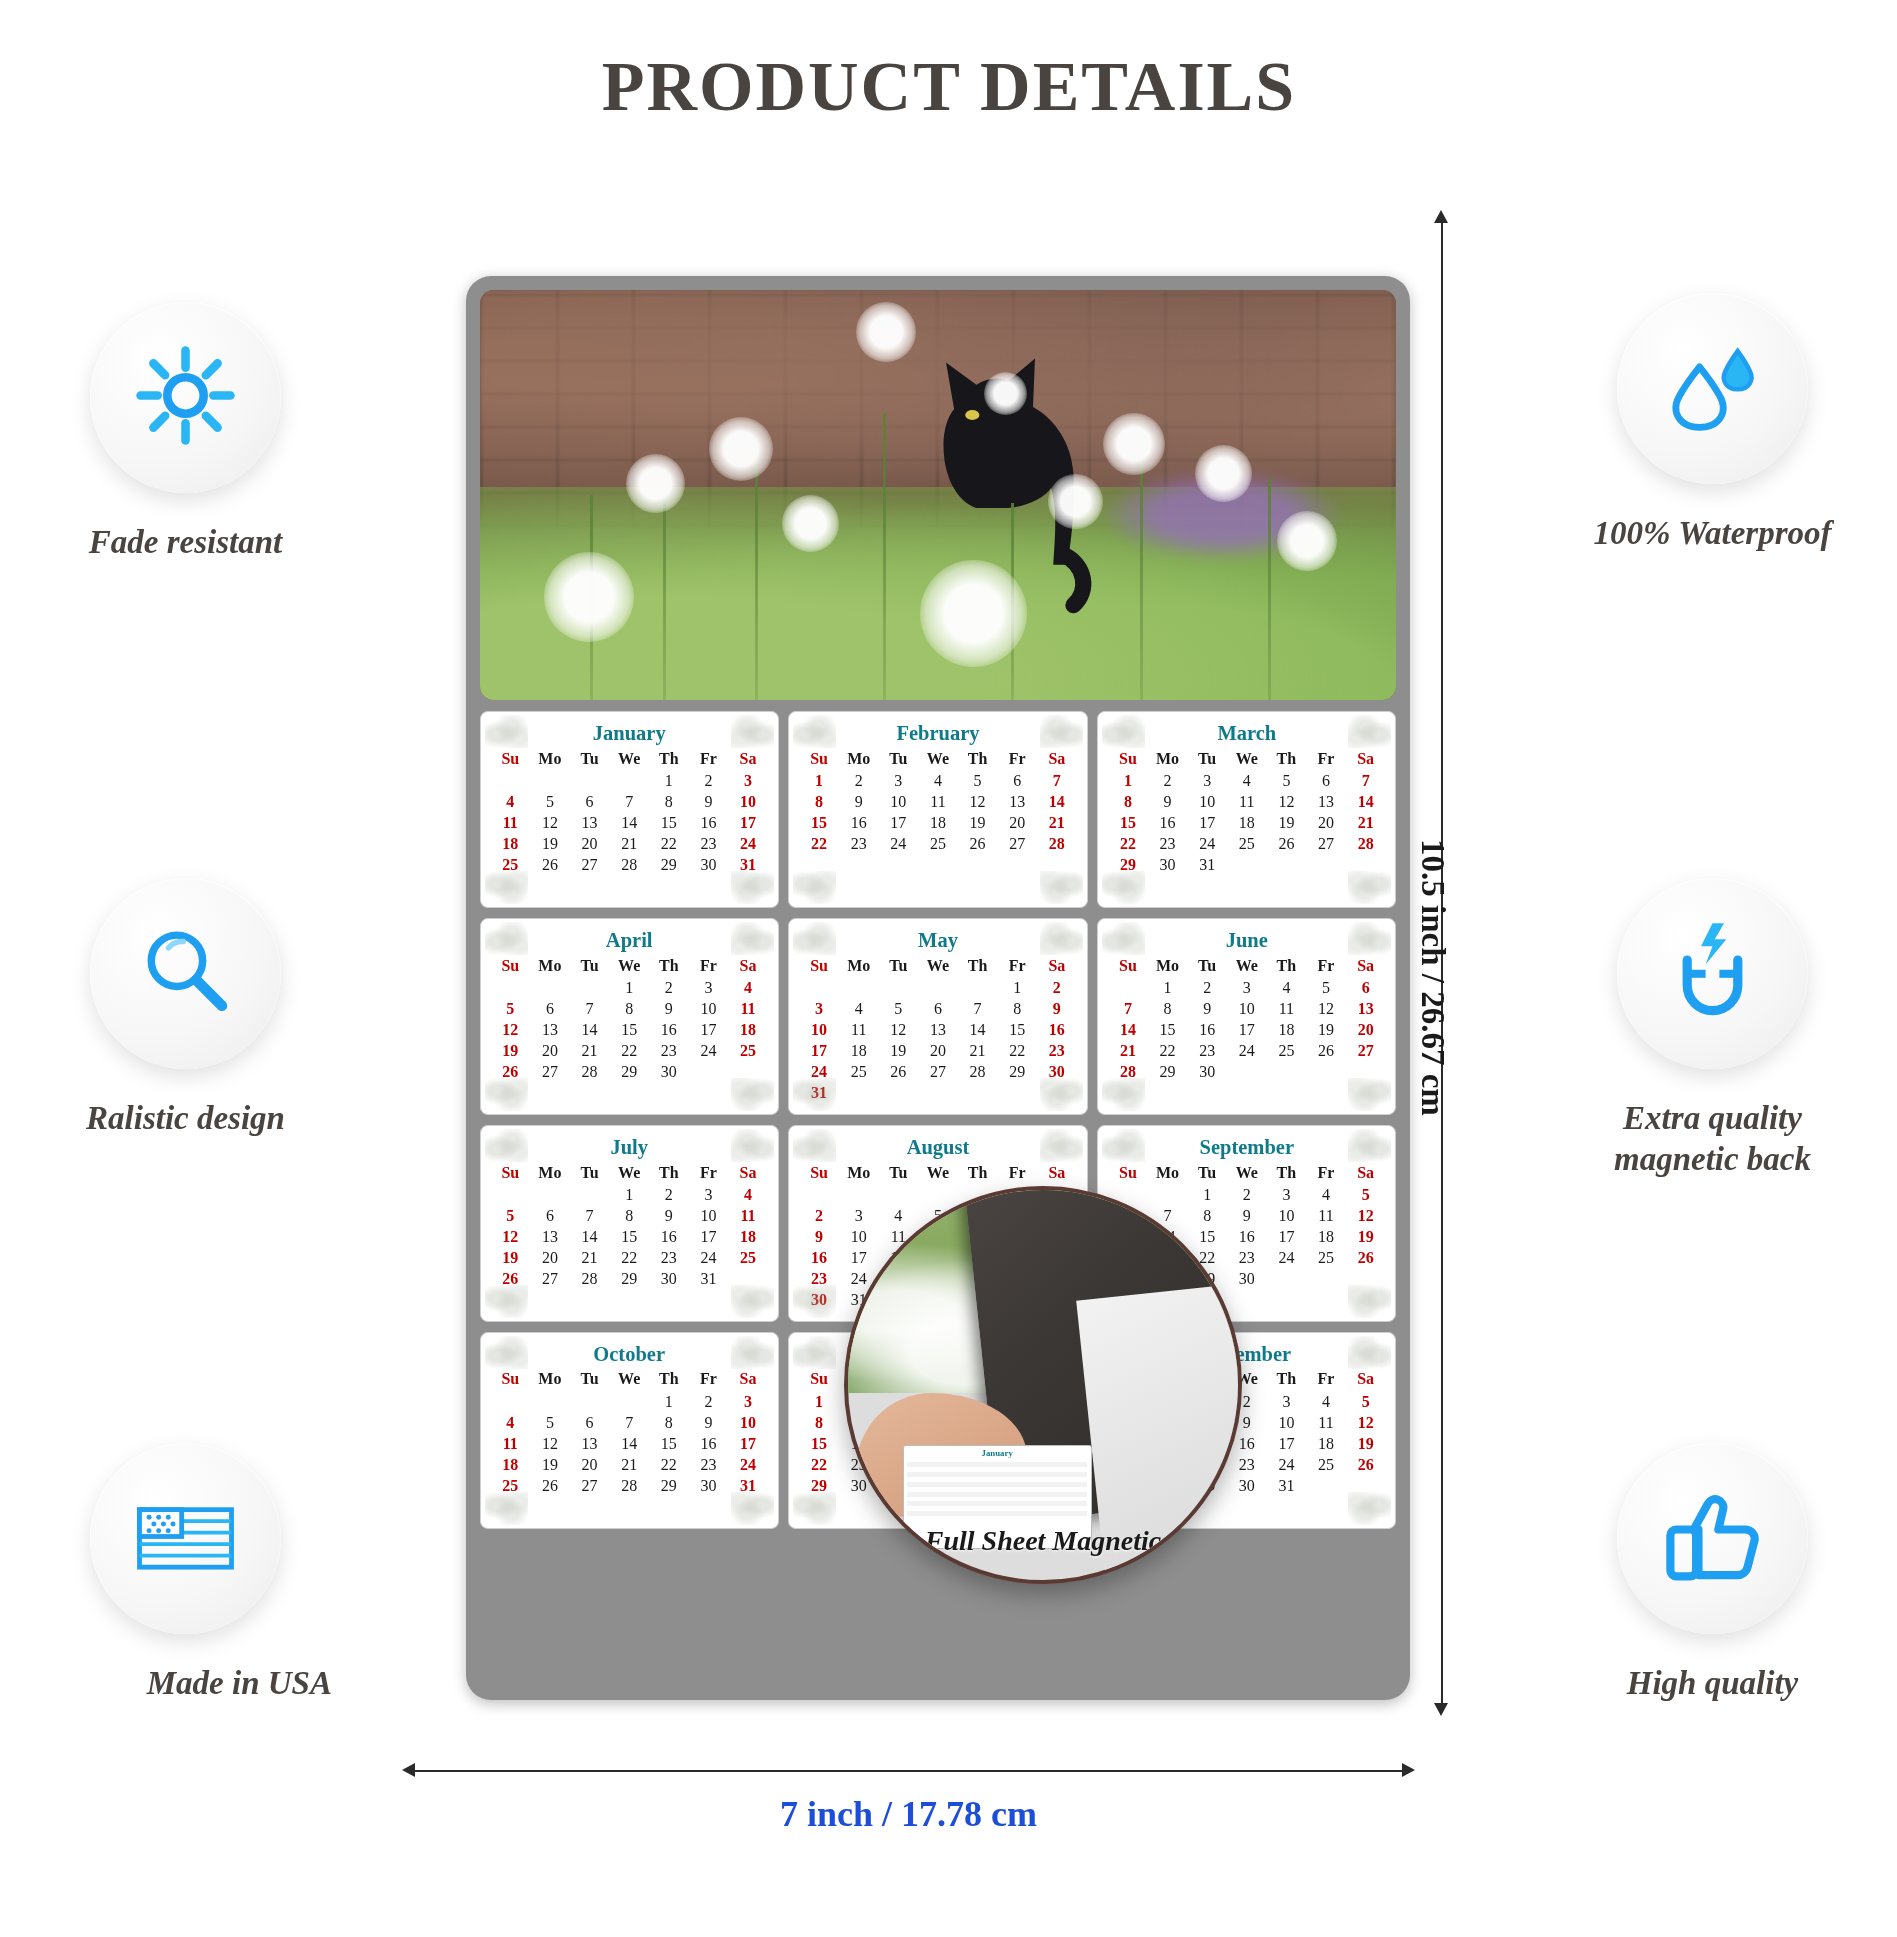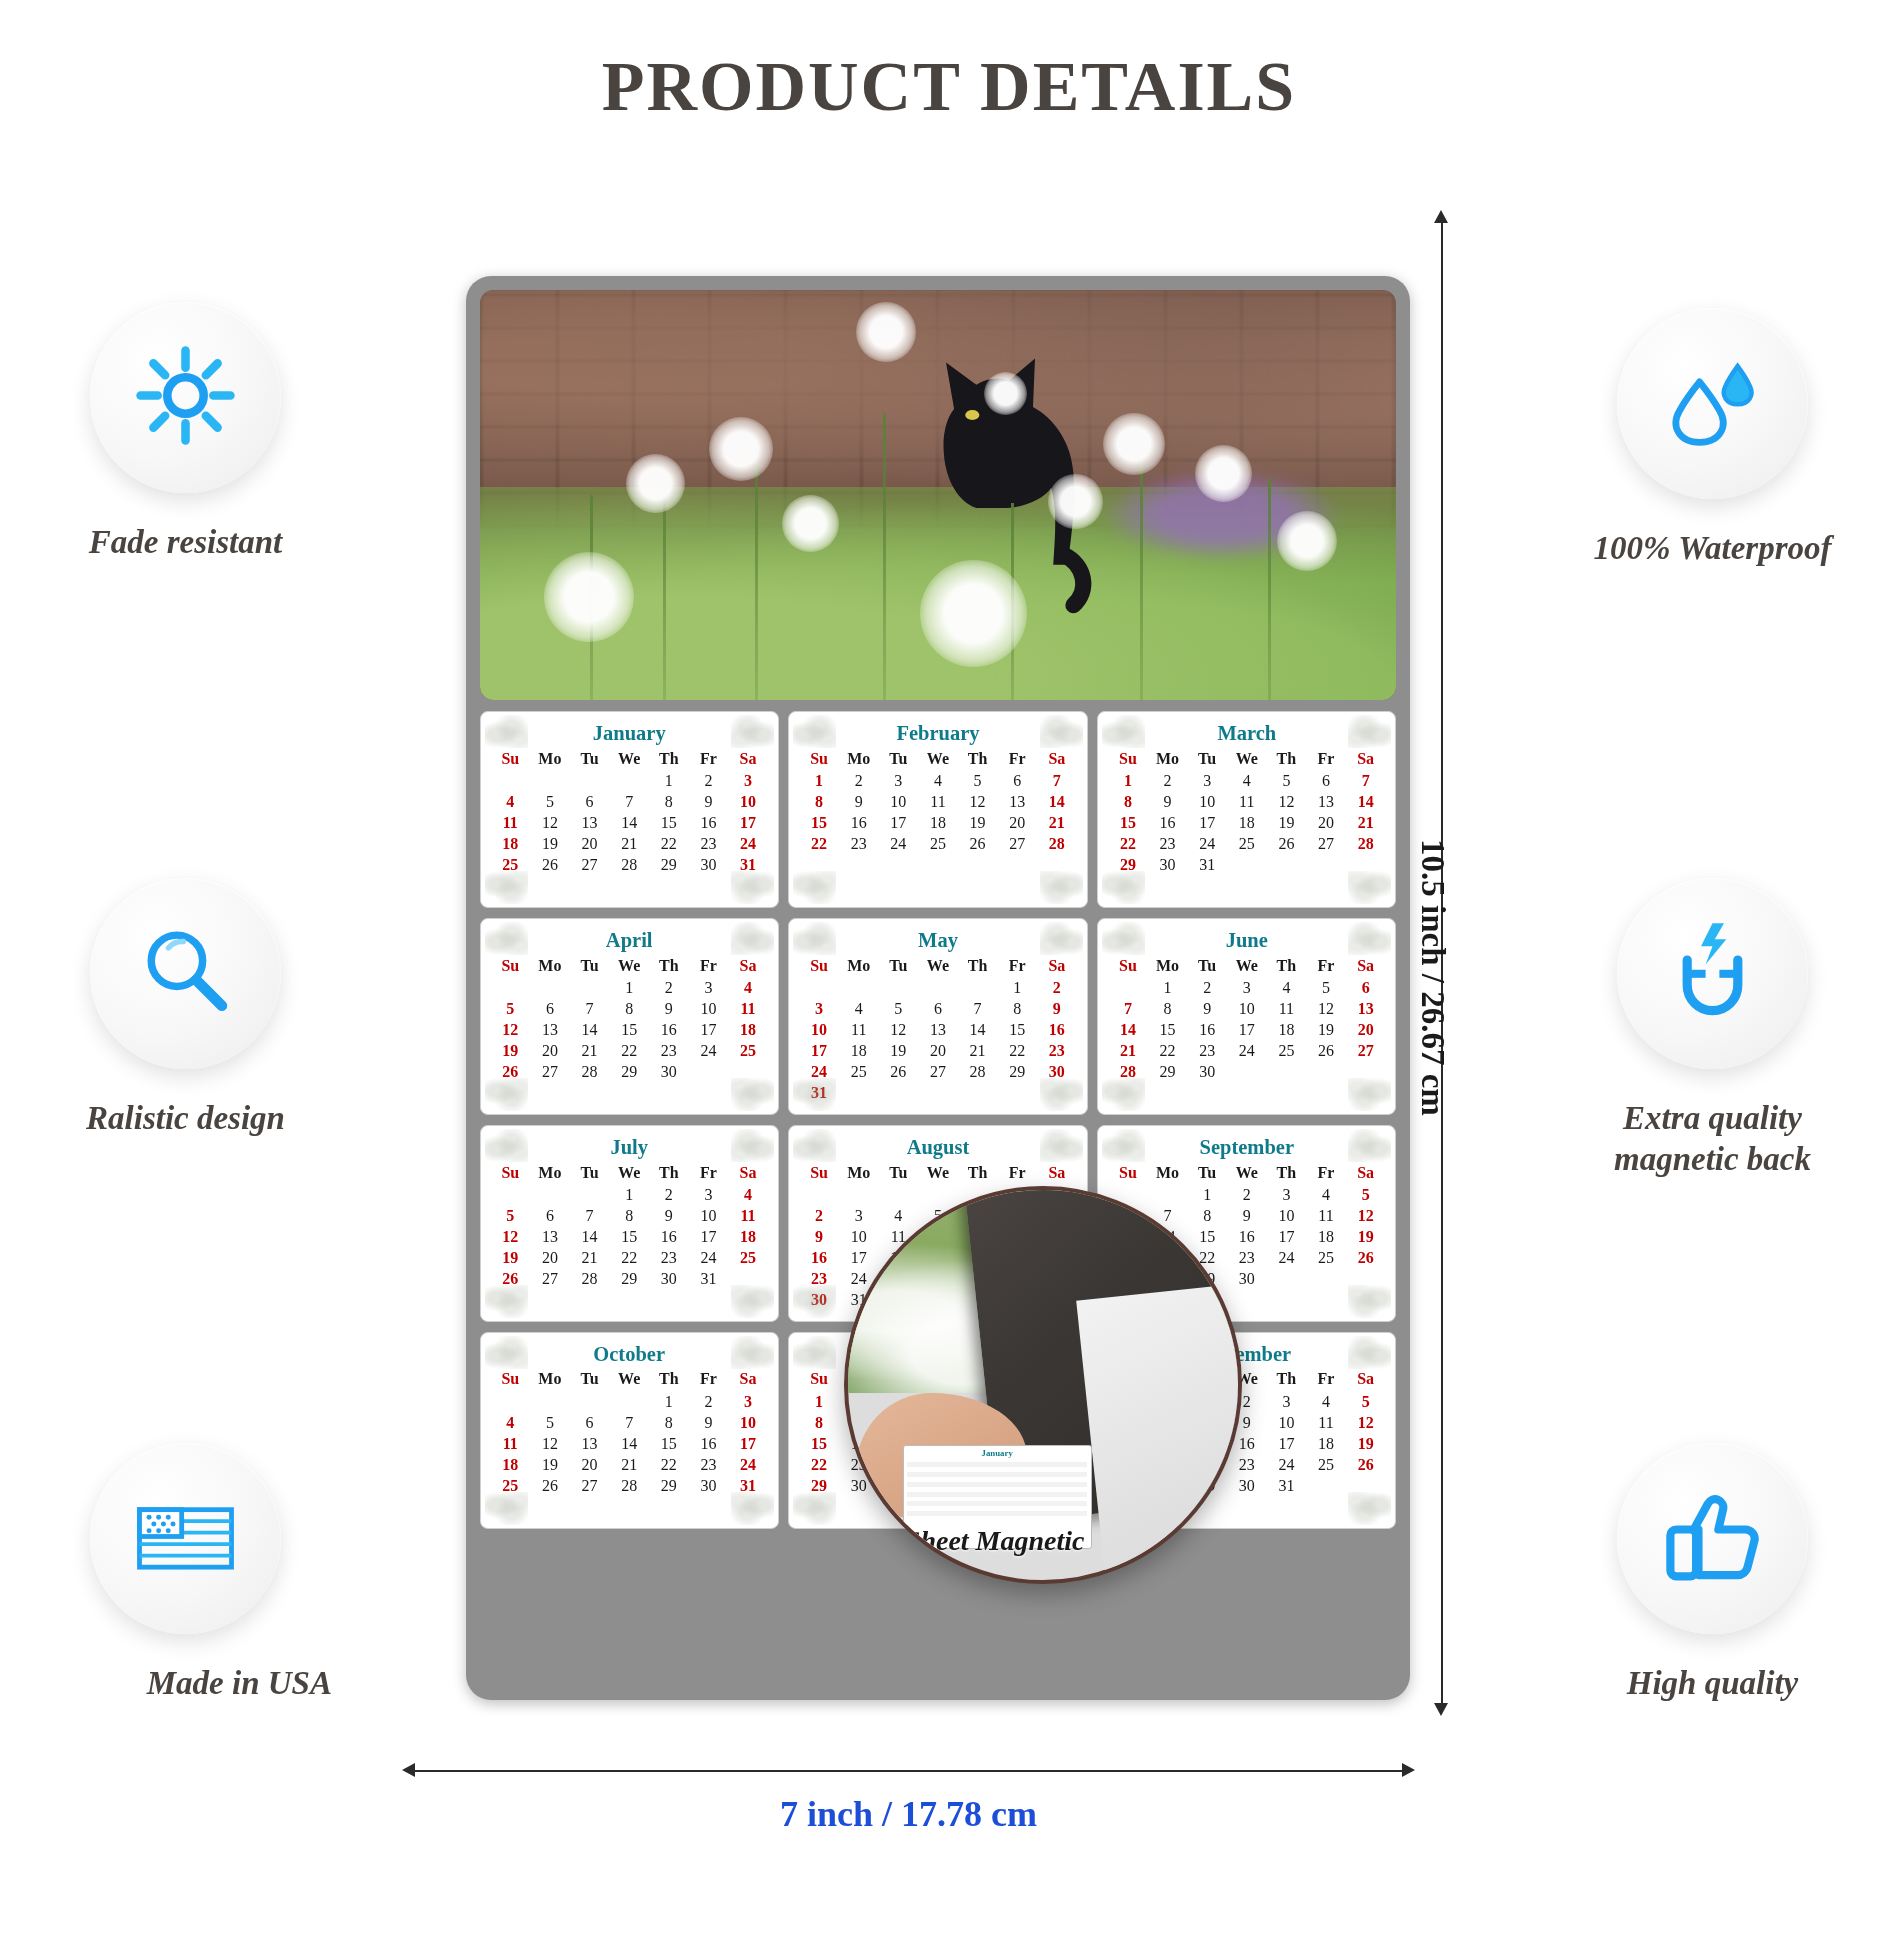--- a/index.html
+++ b/index.html
@@ -37,21 +37,21 @@
     font-family:Liberation Serif, serif;
     font-weight:bold;font-style:italic;
     font-size:33px;line-height:1.25;
     color:#4a4440;
   }
   .f-left{left:39px;}
   .f-right{right:39px;}
   #feat-fade{top:302px;}
   #feat-design{top:878px;}
   #feat-usa{top:1443px;text-align:right;}
-  #feat-water{top:308px;text-align:center;}
+  #feat-water{top:293px;text-align:center;}
   #feat-magnet{top:878px;}
   #feat-quality{top:1443px;}
 
   
   .sheet{
     position:absolute;
     left:466px;top:276px;
     width:944px;height:1424px;
     background:#8e8e8e;
     border-radius:25px;
@@ -207,20 +207,21 @@
   .mag-mini .t{
     font-family:"Liberation Serif", serif;
     font-size:8.8px;color:#0f7b8a;font-weight:bold;text-align:center;margin-top:2px;
   }
   .mag-mini .g{
     margin:2px 3.9px;height:60%;
     background:repeating-linear-gradient(0deg,#fff 0 4.9px, #f2f2f2 4.9px 9.8px);
   }
   .mag-label{
     position:absolute;left:0;bottom:23.4px;width:100%;
+    text-align:center;
     font-family:"Liberation Serif", serif;
     font-weight:bold;font-style:italic;
     font-size:28px;color:#1a1a1a;
     text-shadow:0 1px 2.9px rgba(255,255,255,0.9);
   }
 
   
   .dim-v{
     position:absolute;left:1441px;top:222px;height:1482px;width:2px;background:#2a2a2a;
   }

